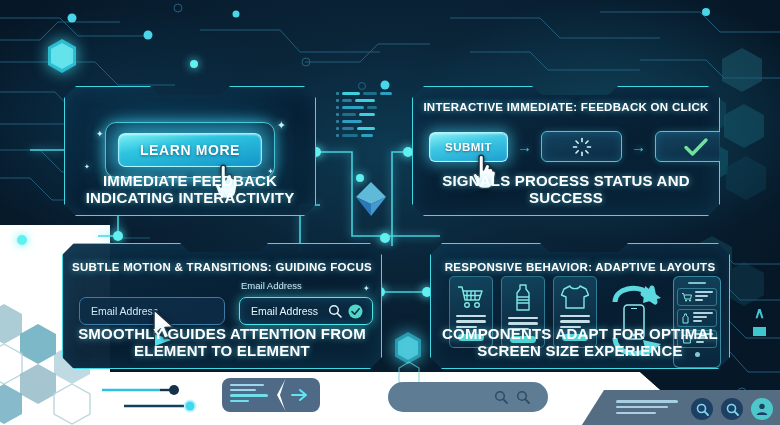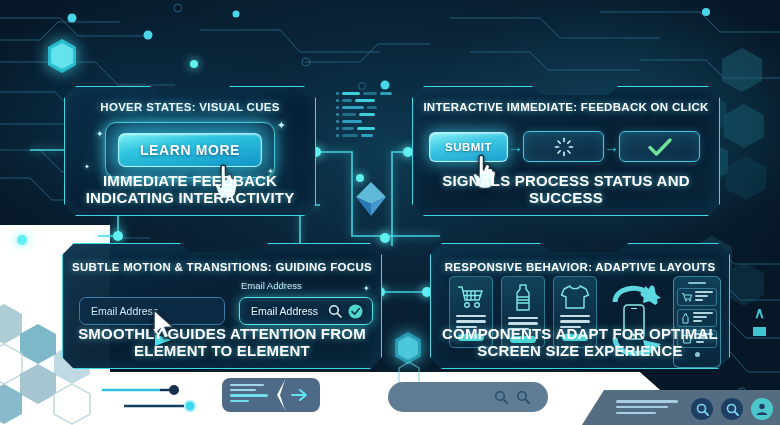--- a/index.html
+++ b/index.html
@@ -92,21 +92,21 @@
     color:#fff; font-weight:bold; font-size:14px; letter-spacing:.6px;
     text-shadow:0 1px 3px rgba(4,40,70,.55);
     white-space:nowrap;
   }
   .sparkle { position:absolute; color:#bff6ff; font-size:9px; text-shadow:0 0 6px #7ae8ff; }
 
   
   .cursor { position:absolute; filter:drop-shadow(0 1px 2px rgba(0,0,0,.55)); }
 
   
-  .flow { position:absolute; left:16px; top:44px; display:flex; align-items:center; }
+  .flow { position:absolute; left:16px; top:44px; display:flex; align-items:center; gap:9px; }
   .submit-btn {
     padding:8px 15px; border-radius:6px;
     background:linear-gradient(170deg,#8df2f7 0%, #3ec9e4 40%, #1c9fd0 100%);
     border:1px solid rgba(190,250,255,.9);
     box-shadow:0 0 14px 3px rgba(70,215,245,.55), inset 0 1px 2px rgba(255,255,255,.5);
     color:#fff; font-weight:bold; font-size:11.5px; letter-spacing:.5px;
     text-shadow:0 1px 2px rgba(4,40,70,.5);
   }
   .step-box {
     width:81px; height:31px; border-radius:6px;
@@ -355,21 +355,20 @@
         <i style="width:18px;background:#3fd0e0"></i>
       </div>
     <div class="cl">
         <b></b>
         <i style="width:16px;background:#1f6f8a"></i>
         <i style="width:12px;background:#2e9fc0"></i>
       </div>
   </div>
 
   <div class="panel p-tl">
-    <div class="p-title">HOVER STATES: VISUAL CUES</div>
 
     <div class="learn-wrap">
       <div class="learn-ring"></div>
       <div class="learn-btn">LEARN MORE</div>
       <span class="sparkle" style="left:-22px; top:-4px;">✦</span>
       <span class="sparkle" style="right:-24px; top:-14px; font-size:11px;">✦</span>
       <span class="sparkle" style="left:-34px; top:30px; font-size:7px;">✦</span>
       <span class="sparkle" style="right:-12px; top:34px; font-size:8px;">✦</span>
     </div>
 

